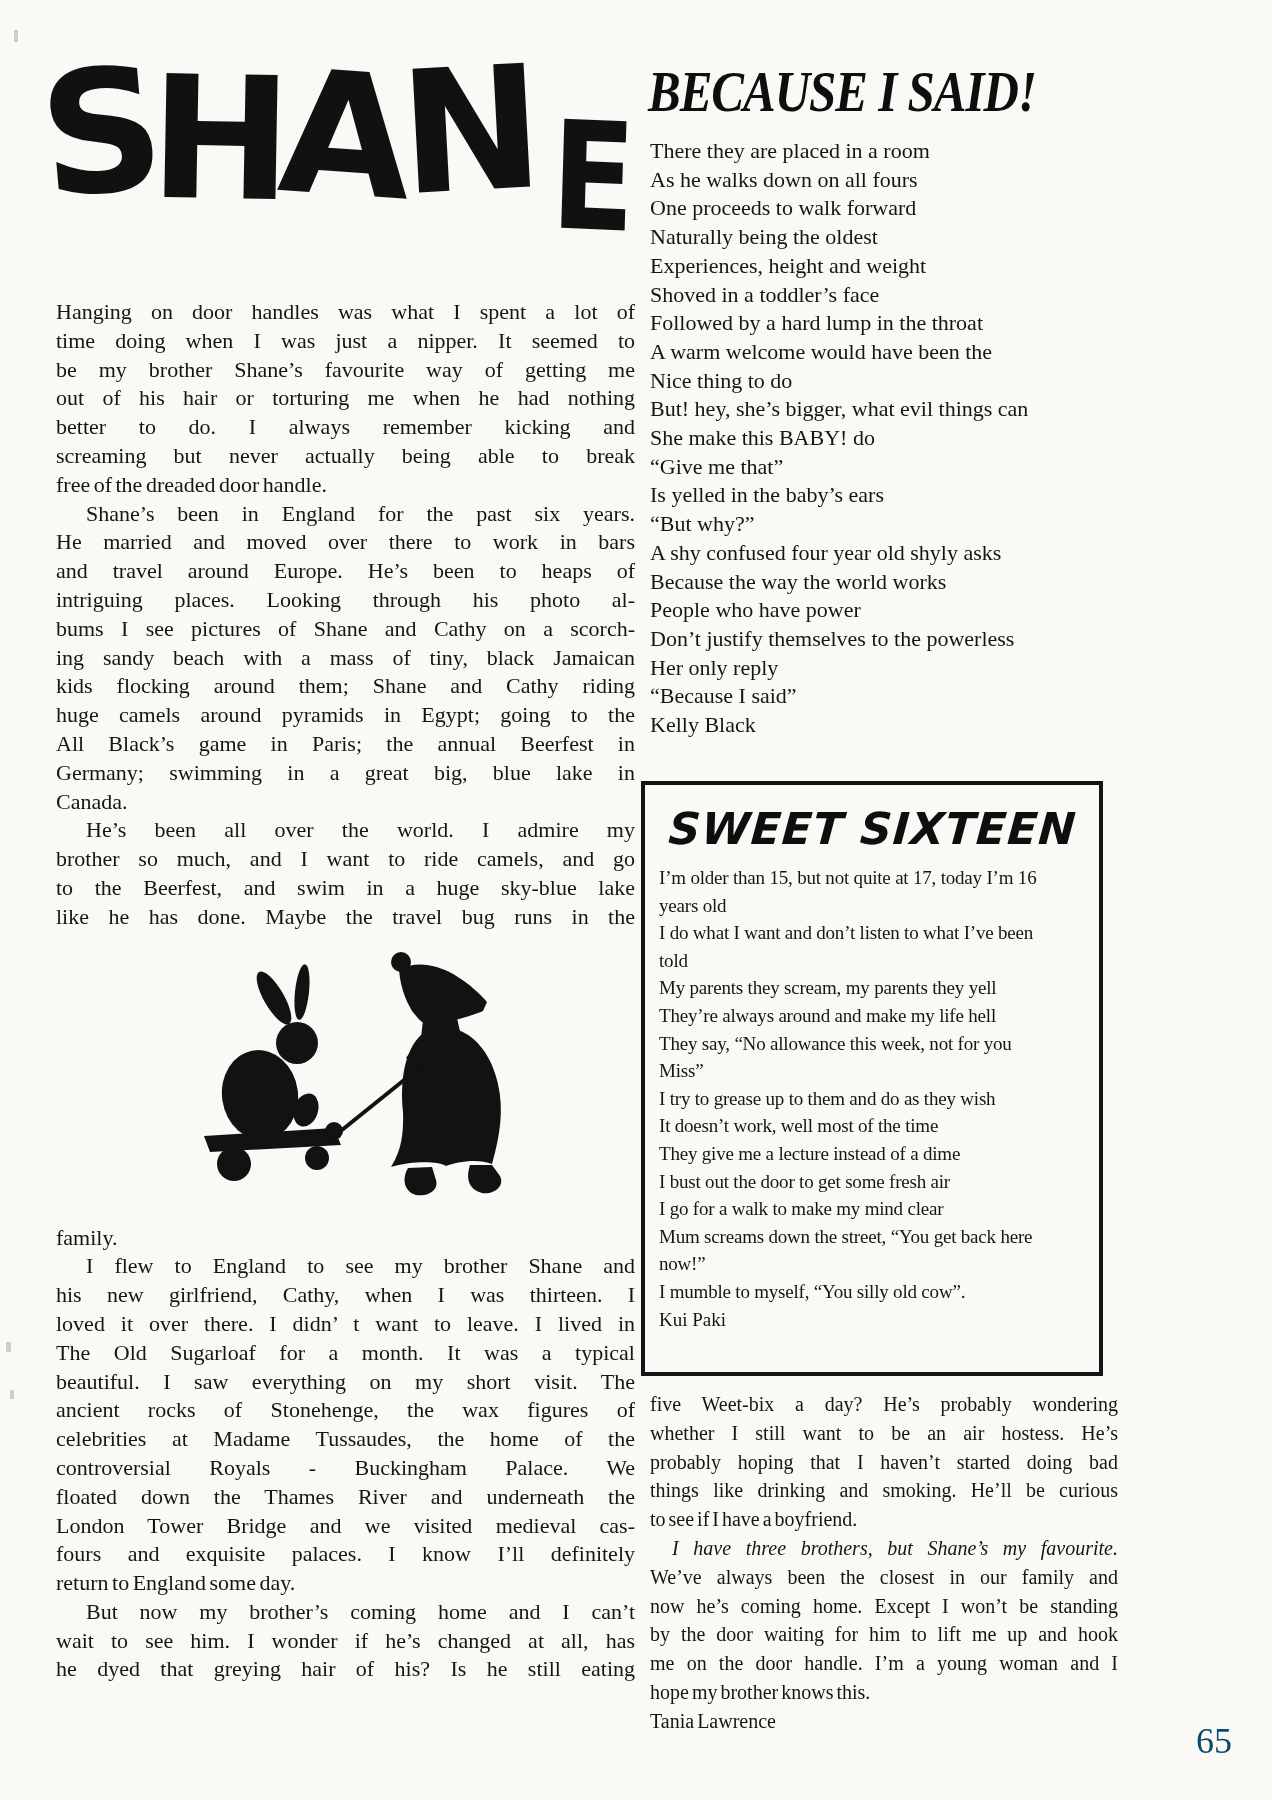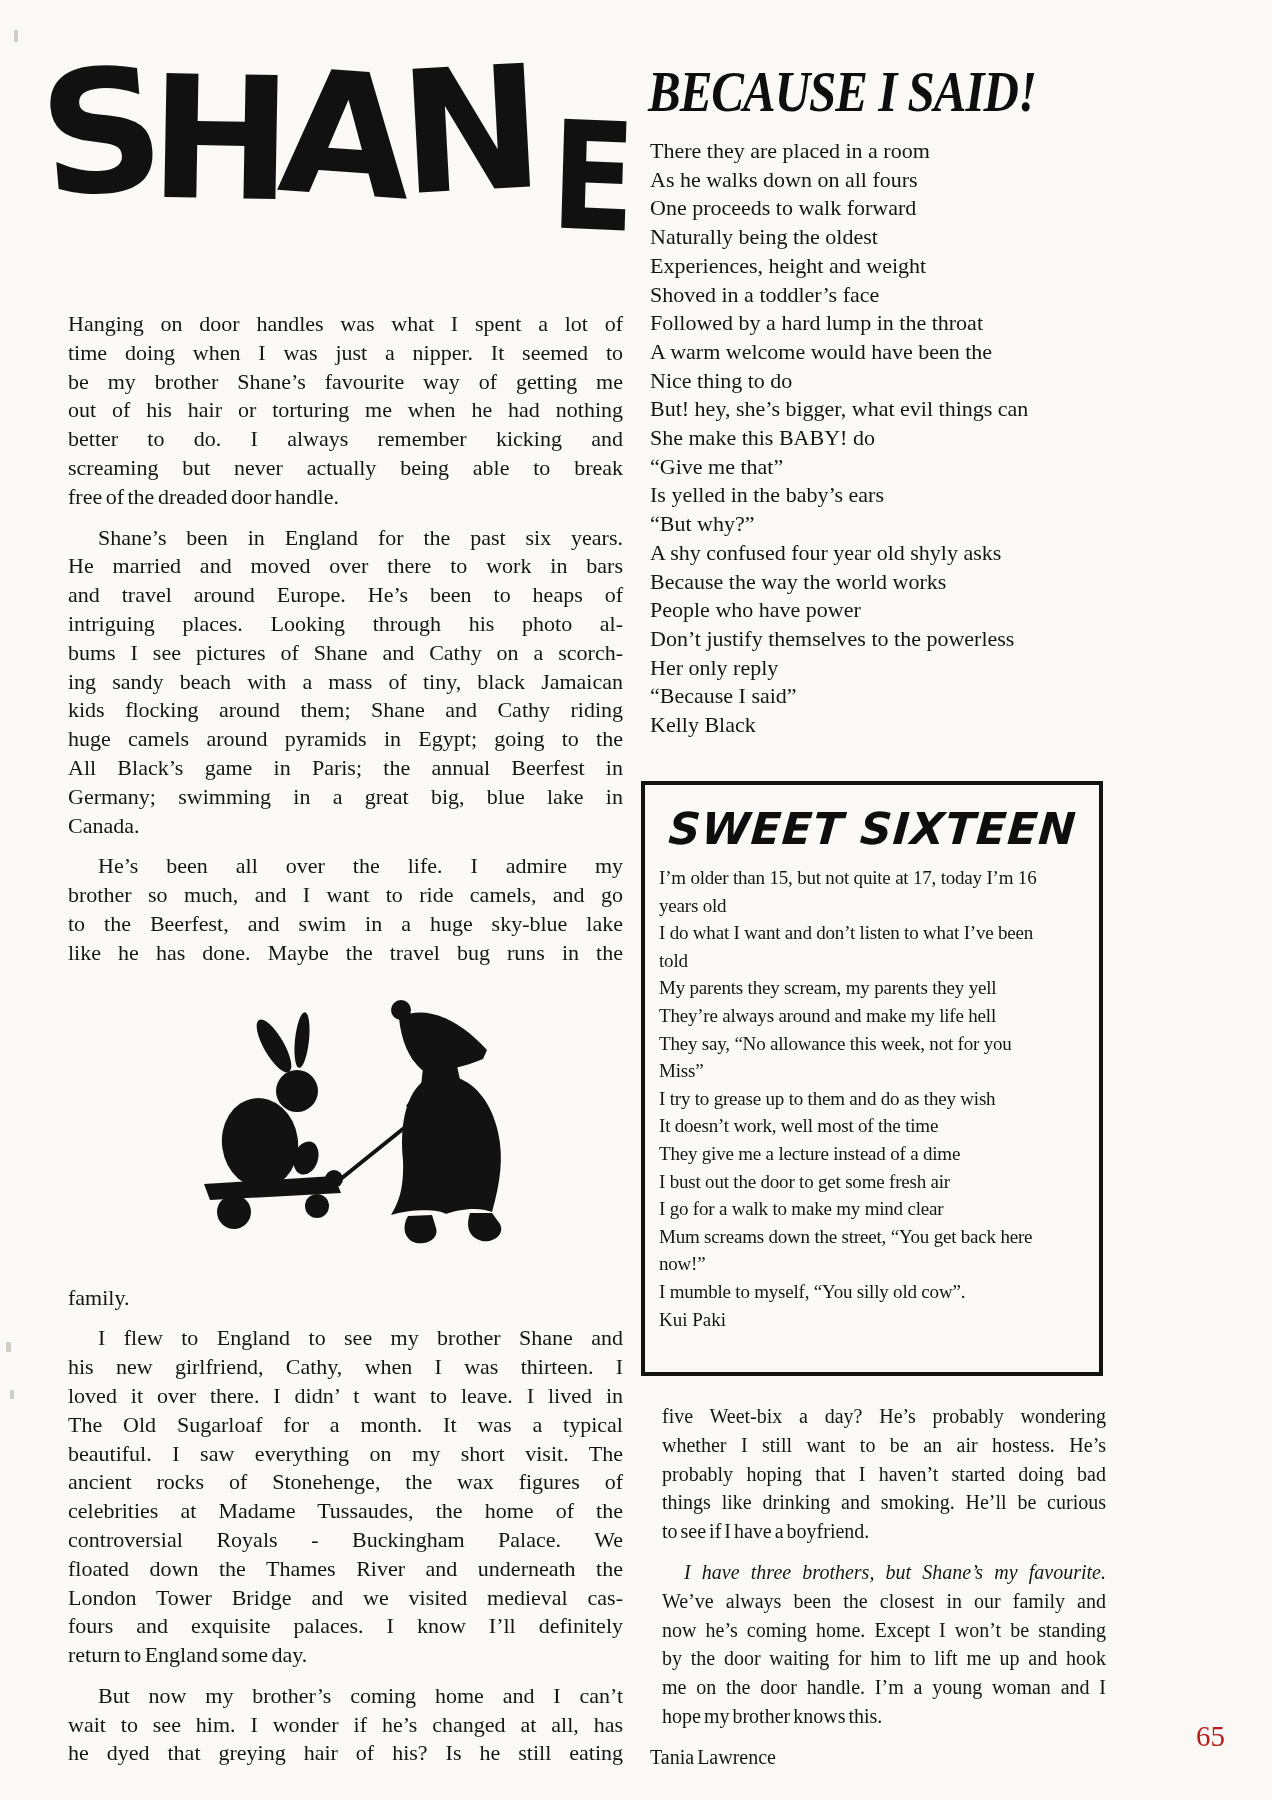--- a/index.html
+++ b/index.html
@@ -22,21 +22,21 @@
          font-size:49px;letter-spacing:-1px;transform:scaleY(1.18);transform-origin:top left;
          white-space:nowrap;color:#0e0e0e;}
   .because-poem{position:absolute;left:650px;top:137px;width:462px;
          font-size:22px;line-height:28.7px;}
   .pline{white-space:nowrap;}
   .author{font-size:22px;line-height:28.7px;font-family:Liberation Serif, serif;}
 
   
   .col1{position:absolute;left:56px;top:298px;width:579px;font-size:22px;line-height:28.8px;
         word-spacing:-2px;}
-  .para{margin:12px;}
+  .para{margin:0;}
   .jline{text-align:justify;text-align-last:justify;}
   .jline.end{text-align-last:left;}
   .jline.ind{text-indent:30px;}
 
   
   .illus{height:292px;position:relative;}
   .illus svg{position:absolute;left:138px;top:8px;}
 
   
   .box{position:absolute;left:641px;top:781px;width:462px;height:595px;box-sizing:border-box;
@@ -47,21 +47,21 @@
   .box-lines{margin:6px 8px 0 14px;font-size:19px;line-height:27.6px;letter-spacing:-0.2px;}
   .box-lines .pline,.box .author{font-size:19px;line-height:27.6px;}
   .box .author{margin-left:14px;}
 
   
   .col2b{position:absolute;left:650px;top:1390px;width:468px;font-size:20px;line-height:28.8px;
         word-spacing:-2px;}
   .col2b .jline.ind{text-indent:22px;font-style:italic;}
   .byline{text-align:left;}
 
-  .pageno{position:absolute;left:1196px;top:1720px;font-size:29px;color:#b91c1c;}
+  .pageno{position:absolute;left:1196px;top:1720px;font-size:36px;color:#0c4a6e;}
 
   .scan-mark{position:absolute;background:#cfcec7;}
   .m1{left:14px;top:30px;width:4px;height:12px;}
   .m2{left:6px;top:1342px;width:5px;height:10px;}
   .m3{left:10px;top:1390px;width:4px;height:9px;}
 </style>
 </head>
 <body>
 
 <div class="page">
@@ -120,21 +120,21 @@
           <div class="jline">intriguing places. Looking through his photo al-</div>
           <div class="jline">bums I see pictures of Shane and Cathy on a scorch-</div>
           <div class="jline">ing sandy beach with a mass of tiny, black Jamaican</div>
           <div class="jline">kids flocking around them; Shane and Cathy riding</div>
           <div class="jline">huge camels around pyramids in Egypt; going to the</div>
           <div class="jline">All Black’s game in Paris; the annual Beerfest in</div>
           <div class="jline">Germany; swimming in a great big, blue lake in</div>
           <div class="jline end">Canada.</div>
         </div>
         <div class="para">
-          <div class="jline ind">He’s been all over the life. I admire my</div>
+          <div class="jline ind">He’s been all over the world. I admire my</div>
           <div class="jline">brother so much, and I want to ride camels, and go</div>
           <div class="jline">to the Beerfest, and swim in a huge sky-blue lake</div>
           <div class="jline">like he has done. Maybe the travel bug runs in the</div>
         </div>
       </div>
 
     <div class="illus">
       <svg width="312" height="276" viewBox="0 0 312 276" aria-hidden="true">
         <g fill="#121212" stroke="none">
 

